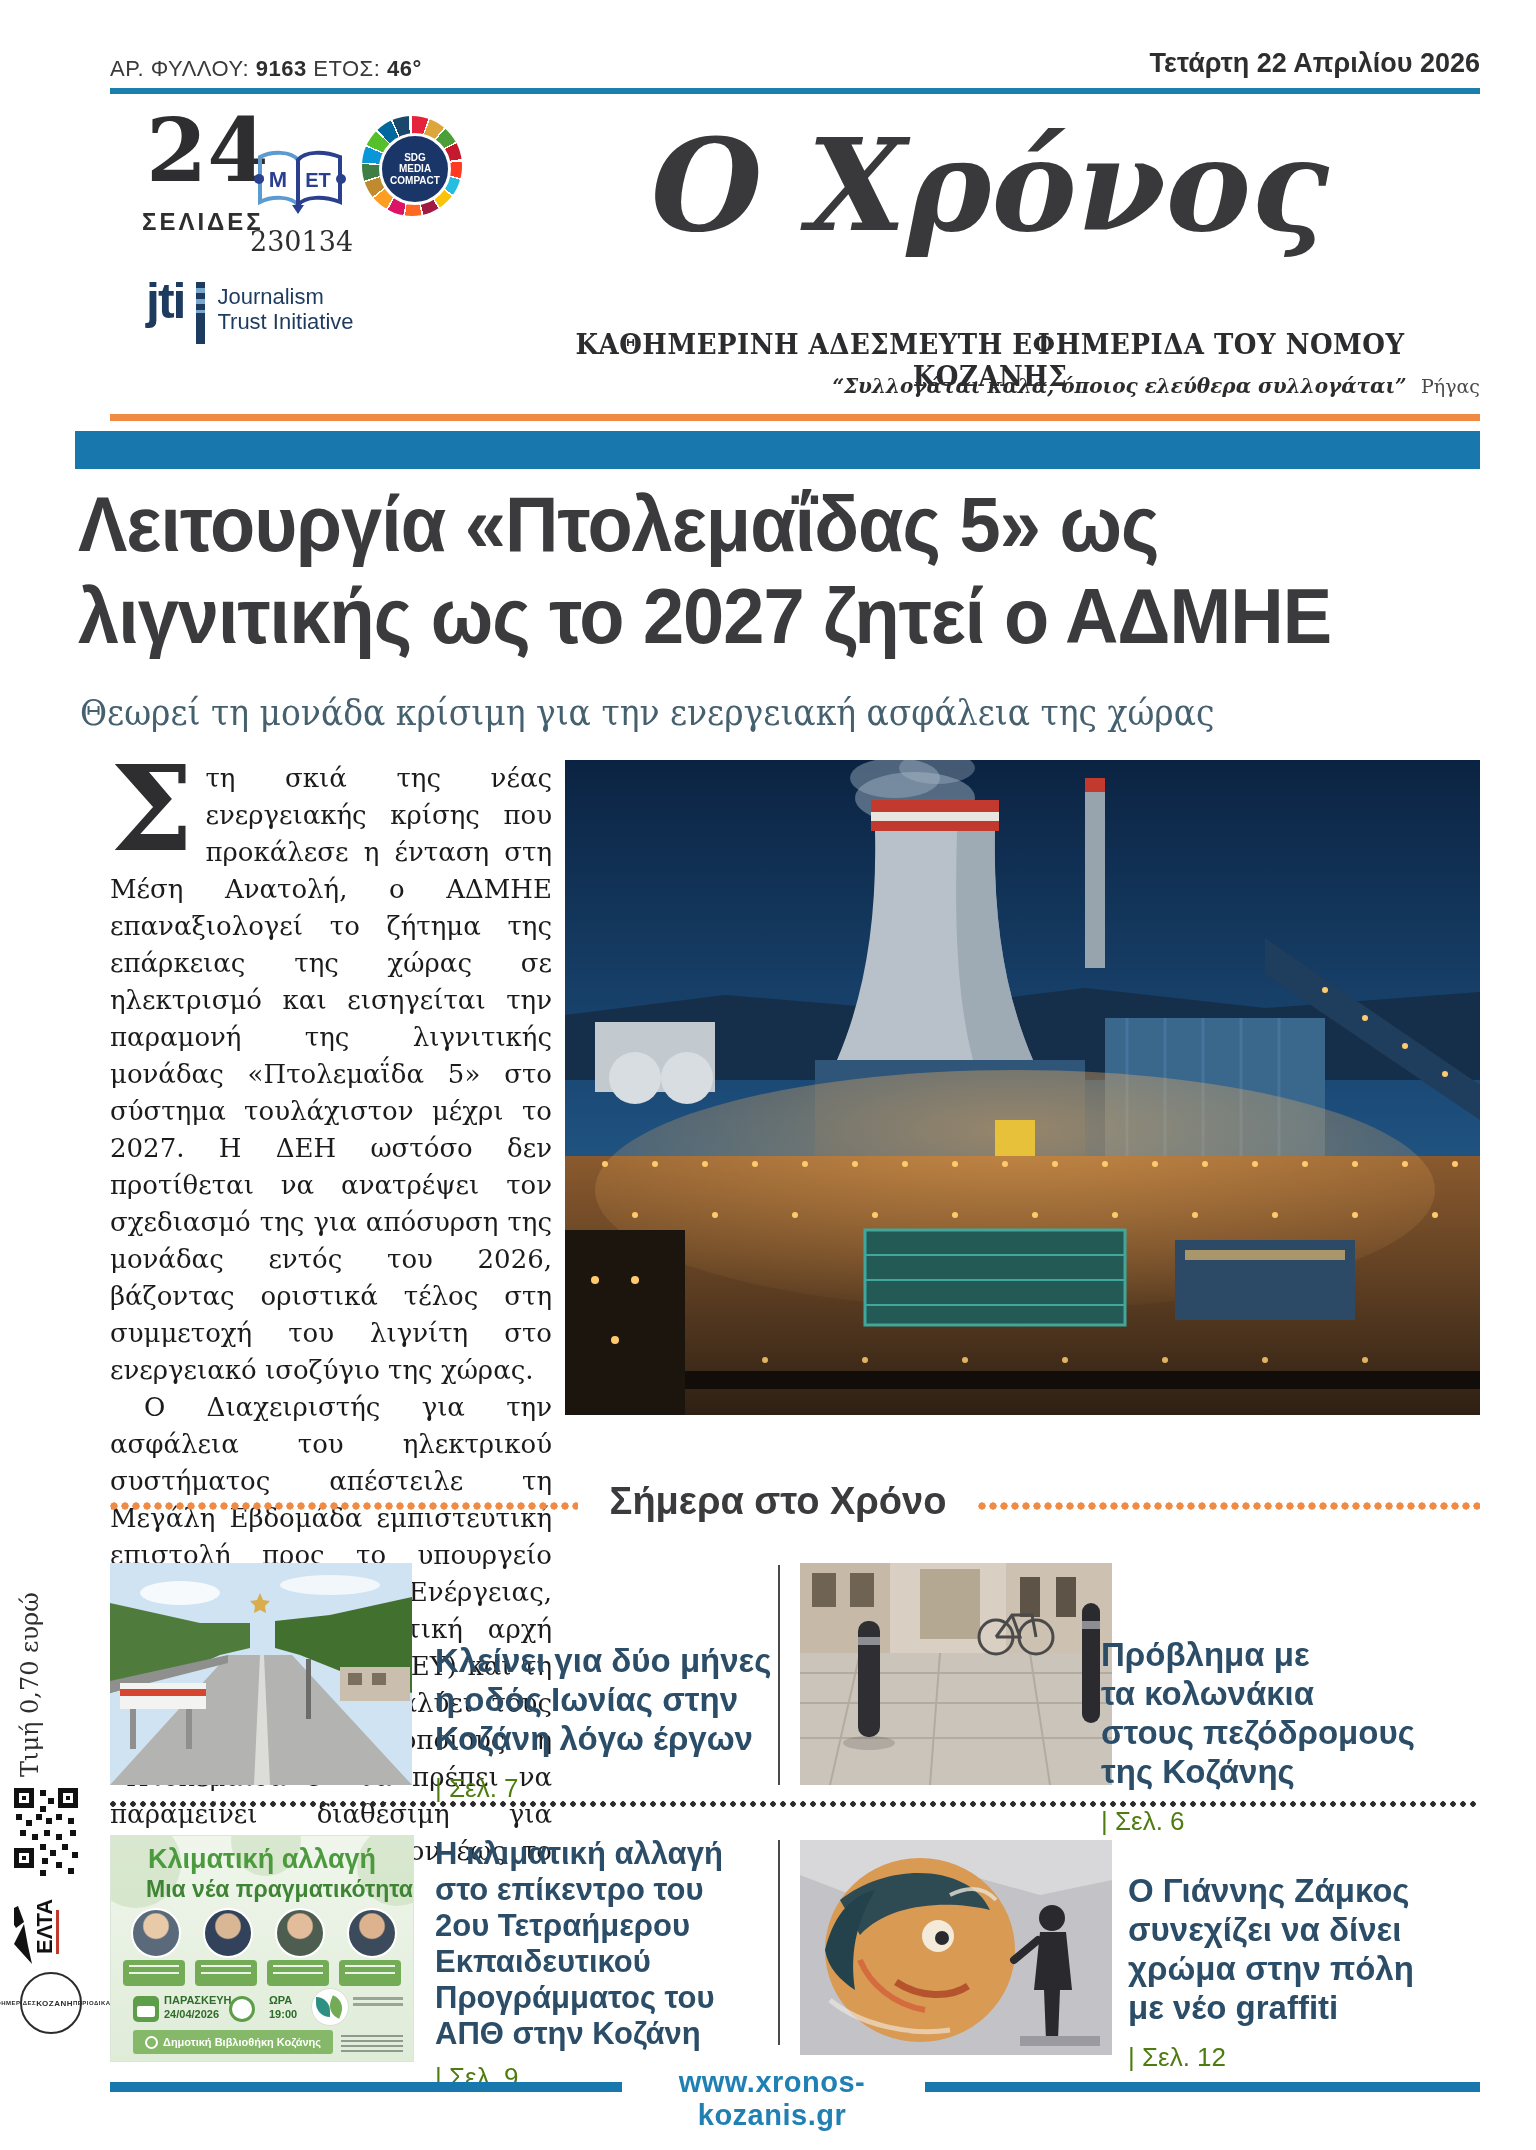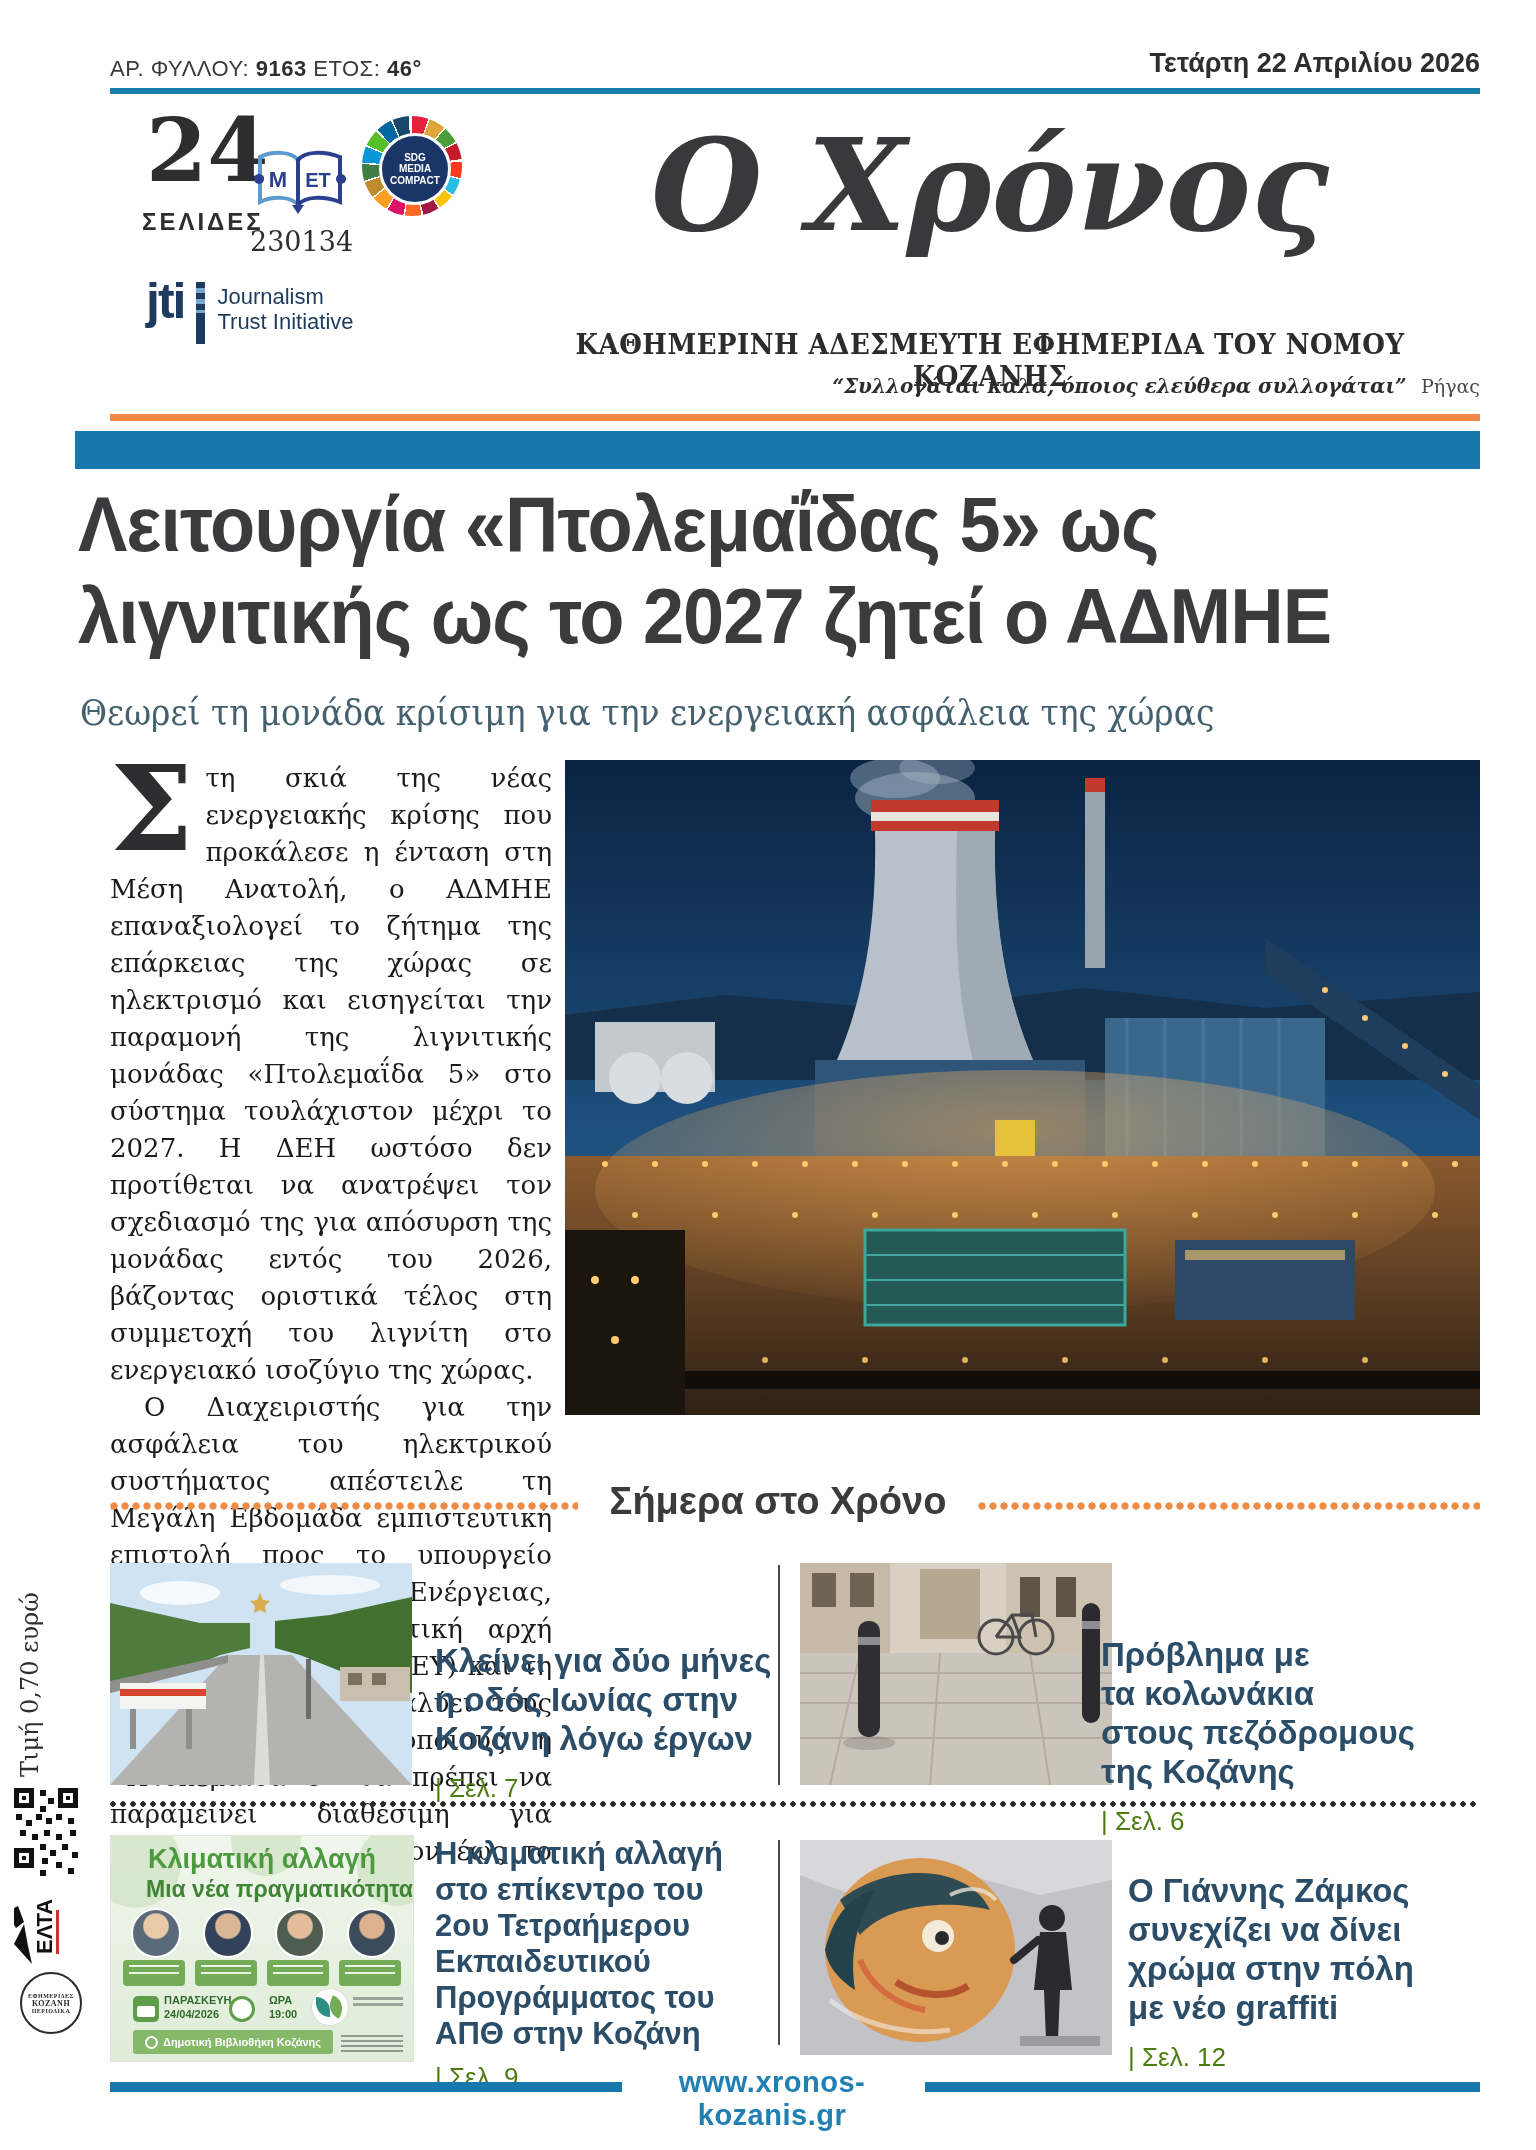--- a/index.html
+++ b/index.html
@@ -114,21 +114,21 @@
   .foot-line{top:2082px;height:10px;background:#1878ae;}
   .fl-left{left:110px;width:512px;} .fl-right{left:925px;width:555px;}
   .foot-url{left:622px;top:2066px;width:300px;text-align:center;font-size:29px;font-weight:800;color:#2080b4;letter-spacing:.5px;}
 
   
   .price{left:16px;top:1592px;height:185px;width:44px;font-family:"DejaVu Serif",serif;font-size:24px;color:#2e2e30;
     writing-mode:vertical-rl;transform:rotate(180deg);text-align:center;}
   .qr{left:12px;top:1786px;width:68px;height:92px;}
   .elta{left:14px;top:1884px;width:64px;height:84px;}
   .stamp{left:20px;top:1972px;width:58px;height:58px;border-radius:50%;border:2px solid #2b2b2b;
-    display:flex;flex-direction:column;align-items:center;justify-content:center;color:#2b2b2b;font-family:Liberation Serif, serif;}
+    display:flex;flex-direction:row;align-items:center;justify-content:center;color:#2b2b2b;}
   .stamp span{font-size:6px;font-weight:700;letter-spacing:.5px;}
   .stamp .mid{font-size:8px;}
 </style>
 </head>
 <body>
 
 <div class="page">
 
   <div class="abs topbar-left">
     <span>ΑΡ. ΦΥΛΛΟΥ:</span>

